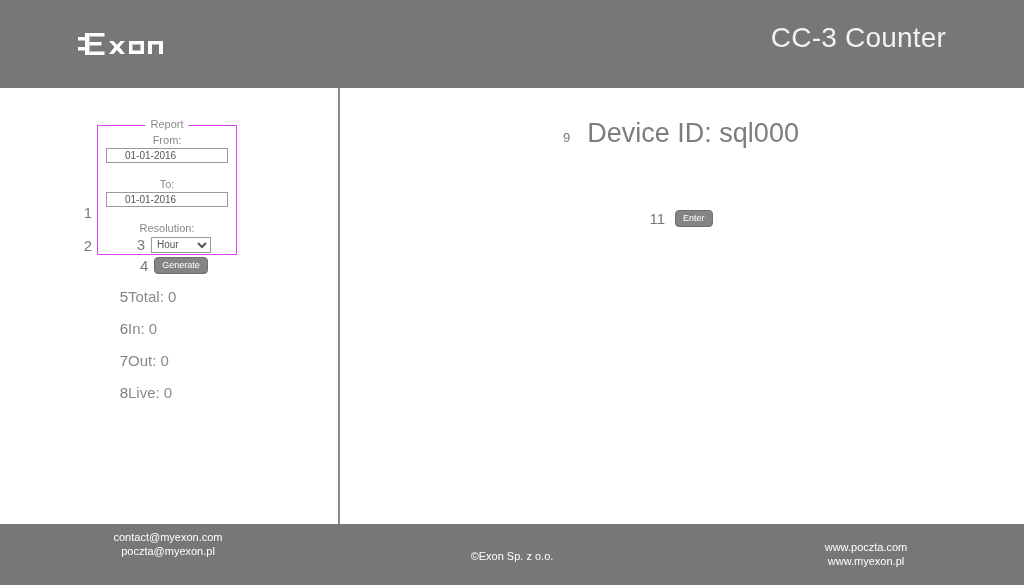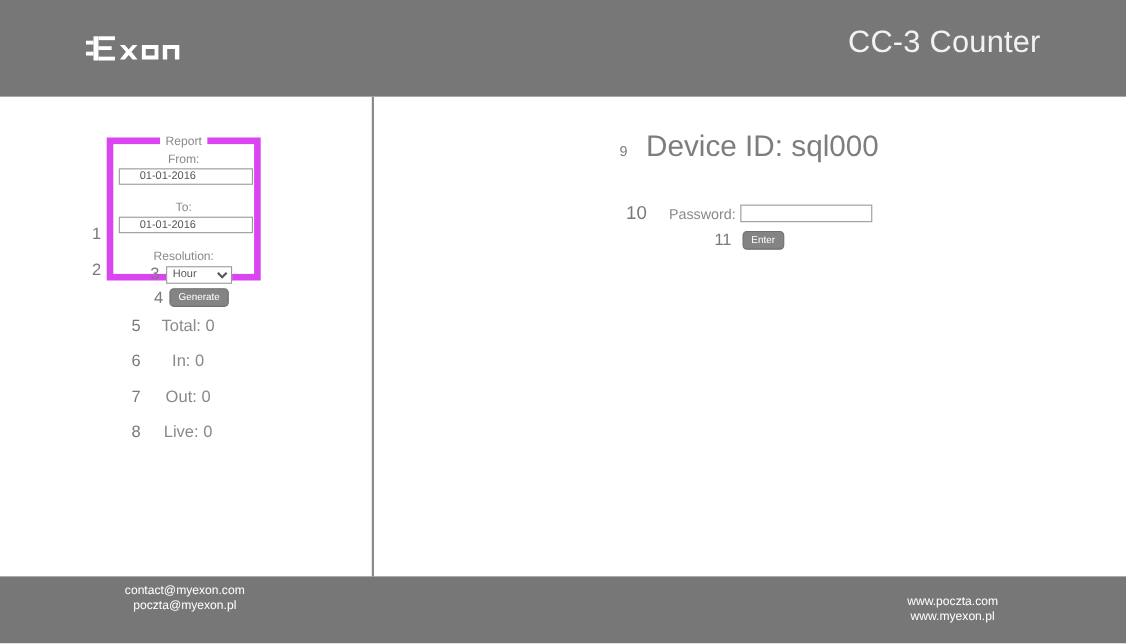--- a/index.html
+++ b/index.html
@@ -62,21 +62,21 @@
     background: #8a8a8a;
   }
 
   
   .report-fieldset {
     position: absolute;
     left: 97px;
     top: 37px;
     width: 140px;
     height: 130px;
-    border: 6px solid #d946ef;
+    border: 1px solid #d946ef;
     box-sizing: border-box;
   }
   .report-legend {
     position: absolute;
     left: 50%;
     top: -8px;
     transform: translateX(-50%);
     background: #ffffff;
     padding: 0 5px;
     font-size: 11px;
@@ -158,21 +158,20 @@
     align-items: baseline;
   }
   .stat-num {
     width: 28px;
     text-align: right;
     font-size: 15px;
     color: #7a7a7a;
   }
   .stat-text {
     flex: 1;
-    text-align: center;
     font-size: 15px;
     color: #8a8a8a;
     padding-right: 16px;
   }
 
   
   .device-row {
     position: absolute;
     left: 338px;
     top: 30px;
@@ -326,37 +325,33 @@
   <div class="stat-row" style="top:296px;">
     <span class="stat-num">8</span>
     <span class="stat-text">Live: 0</span>
   </div>
 
   <div class="device-row">
     <span class="device-marker">9</span>
     <span class="device-title">Device ID: sql000</span>
   </div>
 
-  <div class="pwd-row">
-    <span class="pwd-marker">10</span>
-    <span class="pwd-label">Password:</span>
-    <input class="pwd-input" type="password" placeholder="" style="">
-  </div>
 
   <div class="enter-row">
     <span class="enter-marker">11</span>
     <button class="btn">Enter</button>
   </div>
 
 </div>
 
 <div class="divider"></div>
 
 <div class="footer">
   <div class="footer-col footer-left">
     <span class="footer-line">contact@myexon.com</span>
     <span class="footer-line">poczta@myexon.pl</span>
   </div>
+  <div class="footer-col footer-mid">©Exon Sp. z o.o.</div>
   <div class="footer-col footer-right">
     <span class="footer-line">www.poczta.com</span>
     <span class="footer-line">www.myexon.pl</span>
   </div>
 </div>
 
 </body></html>

